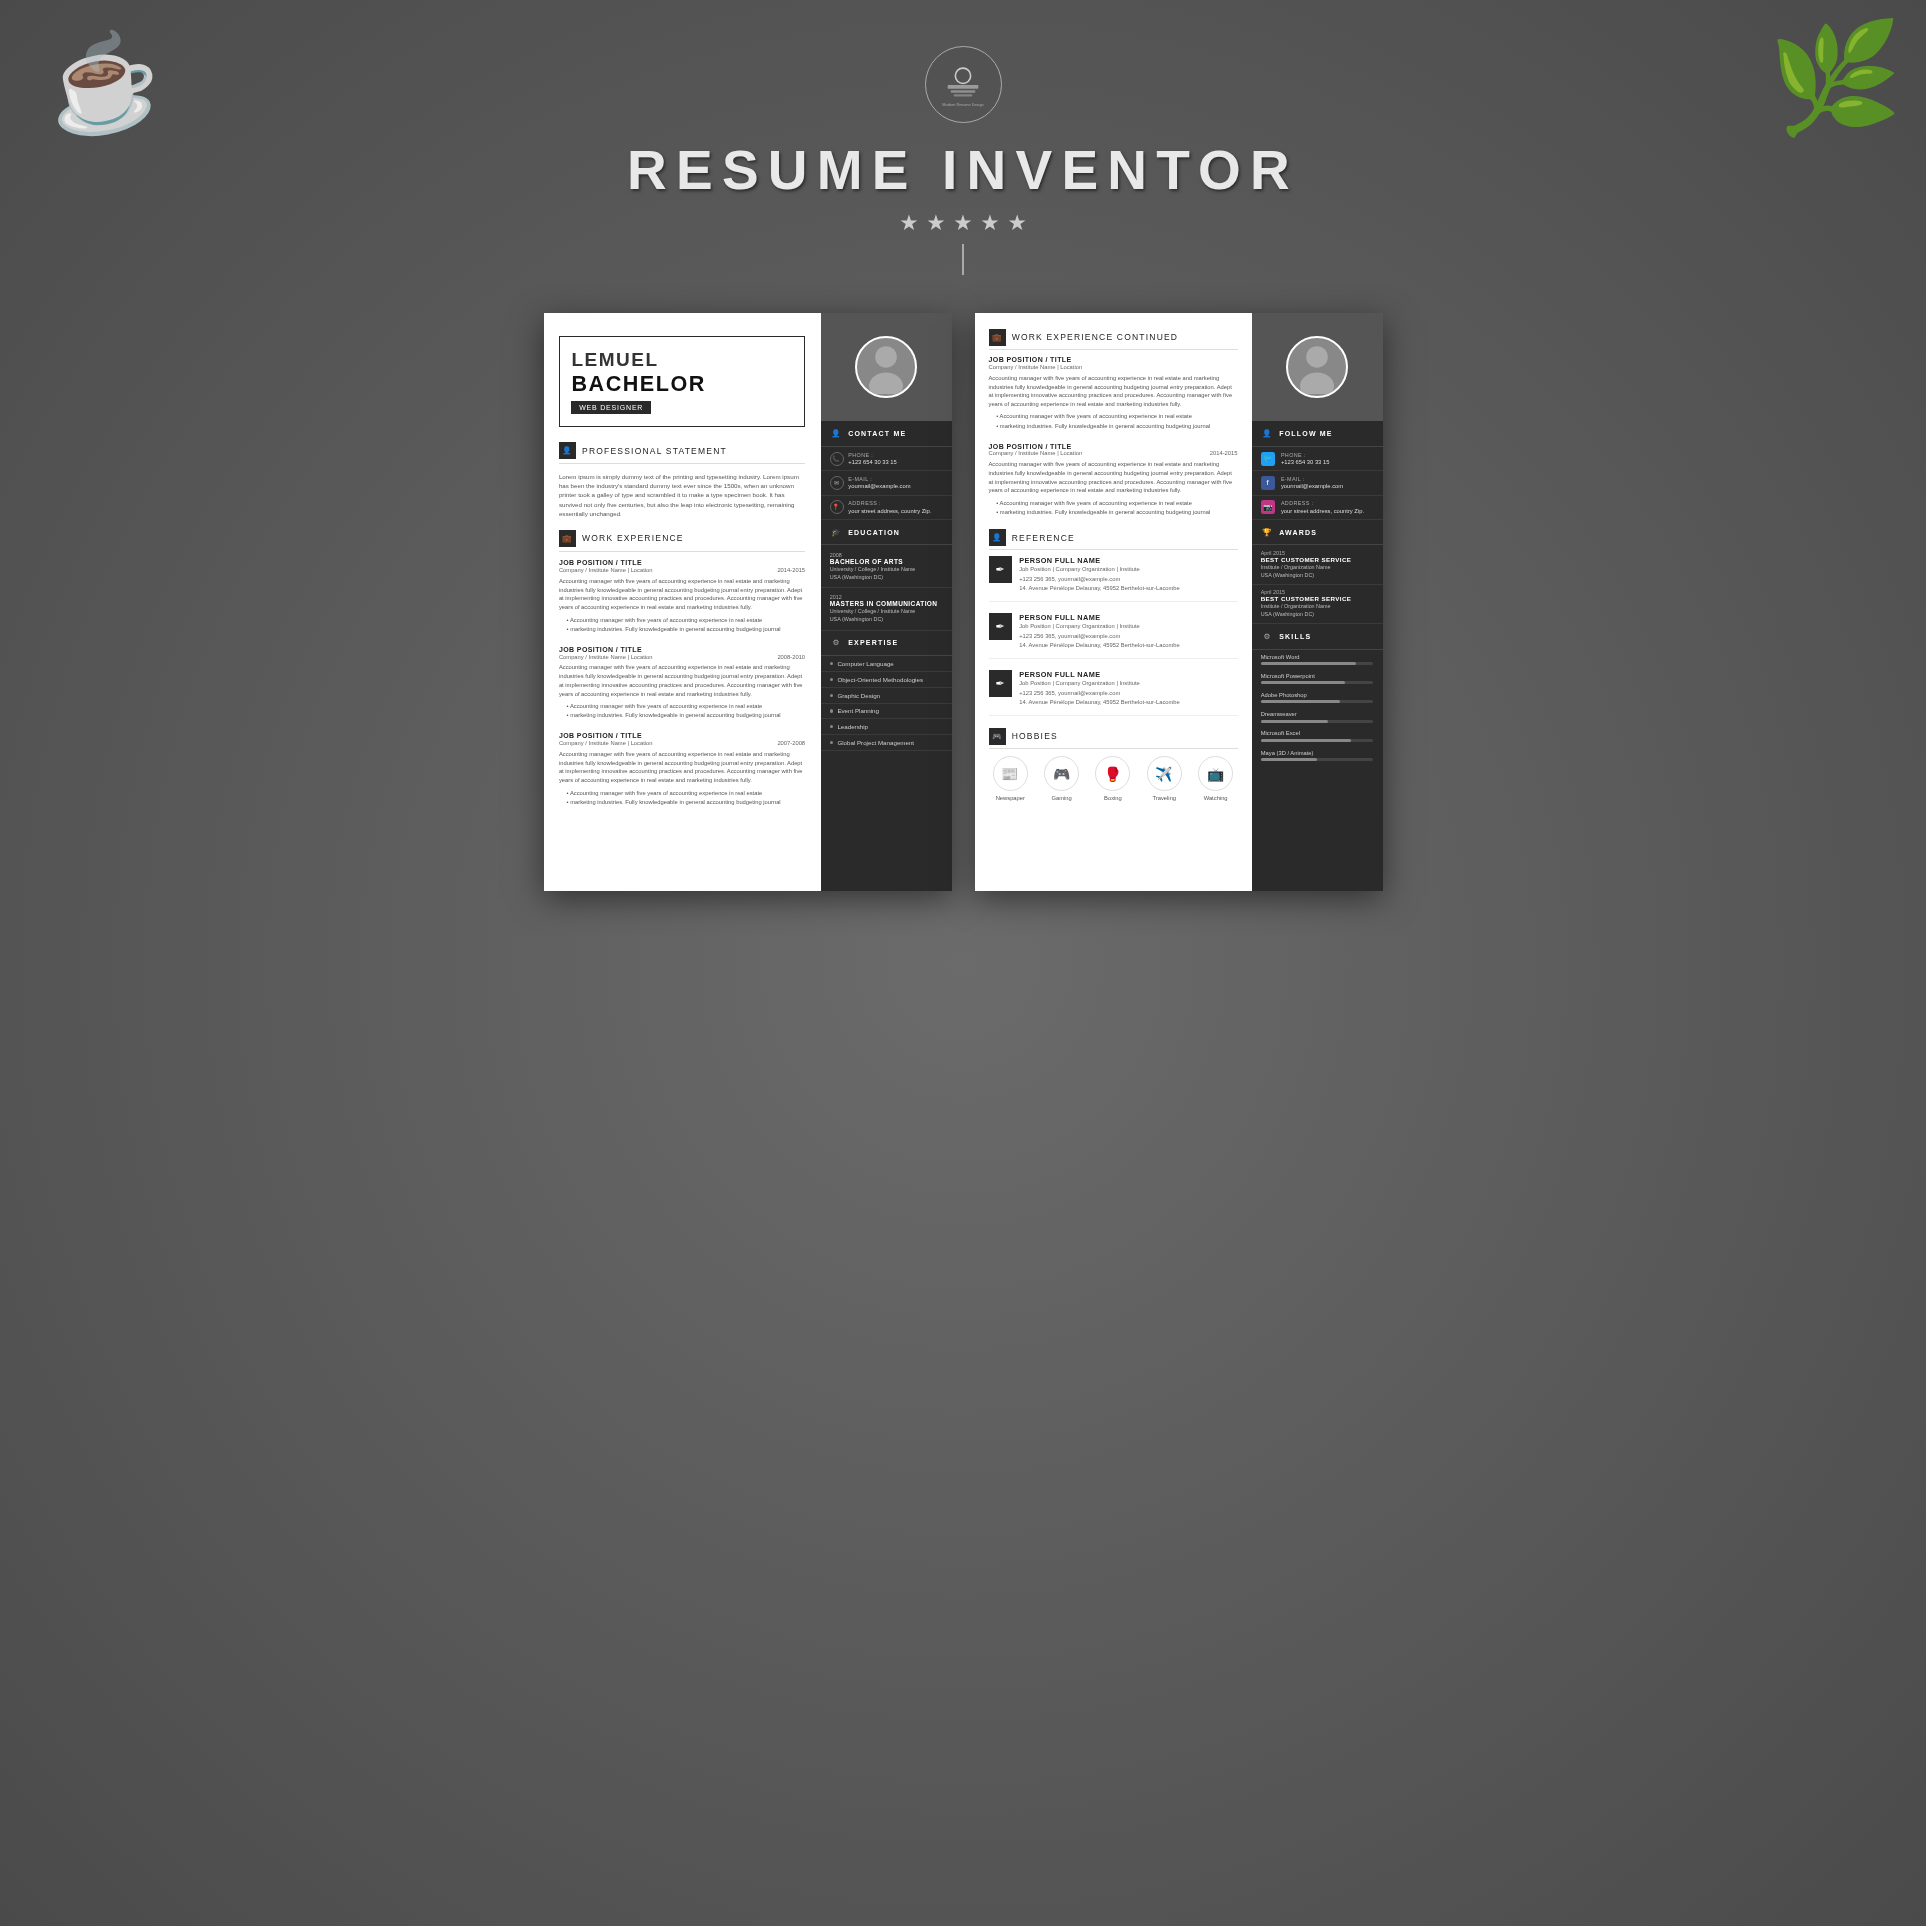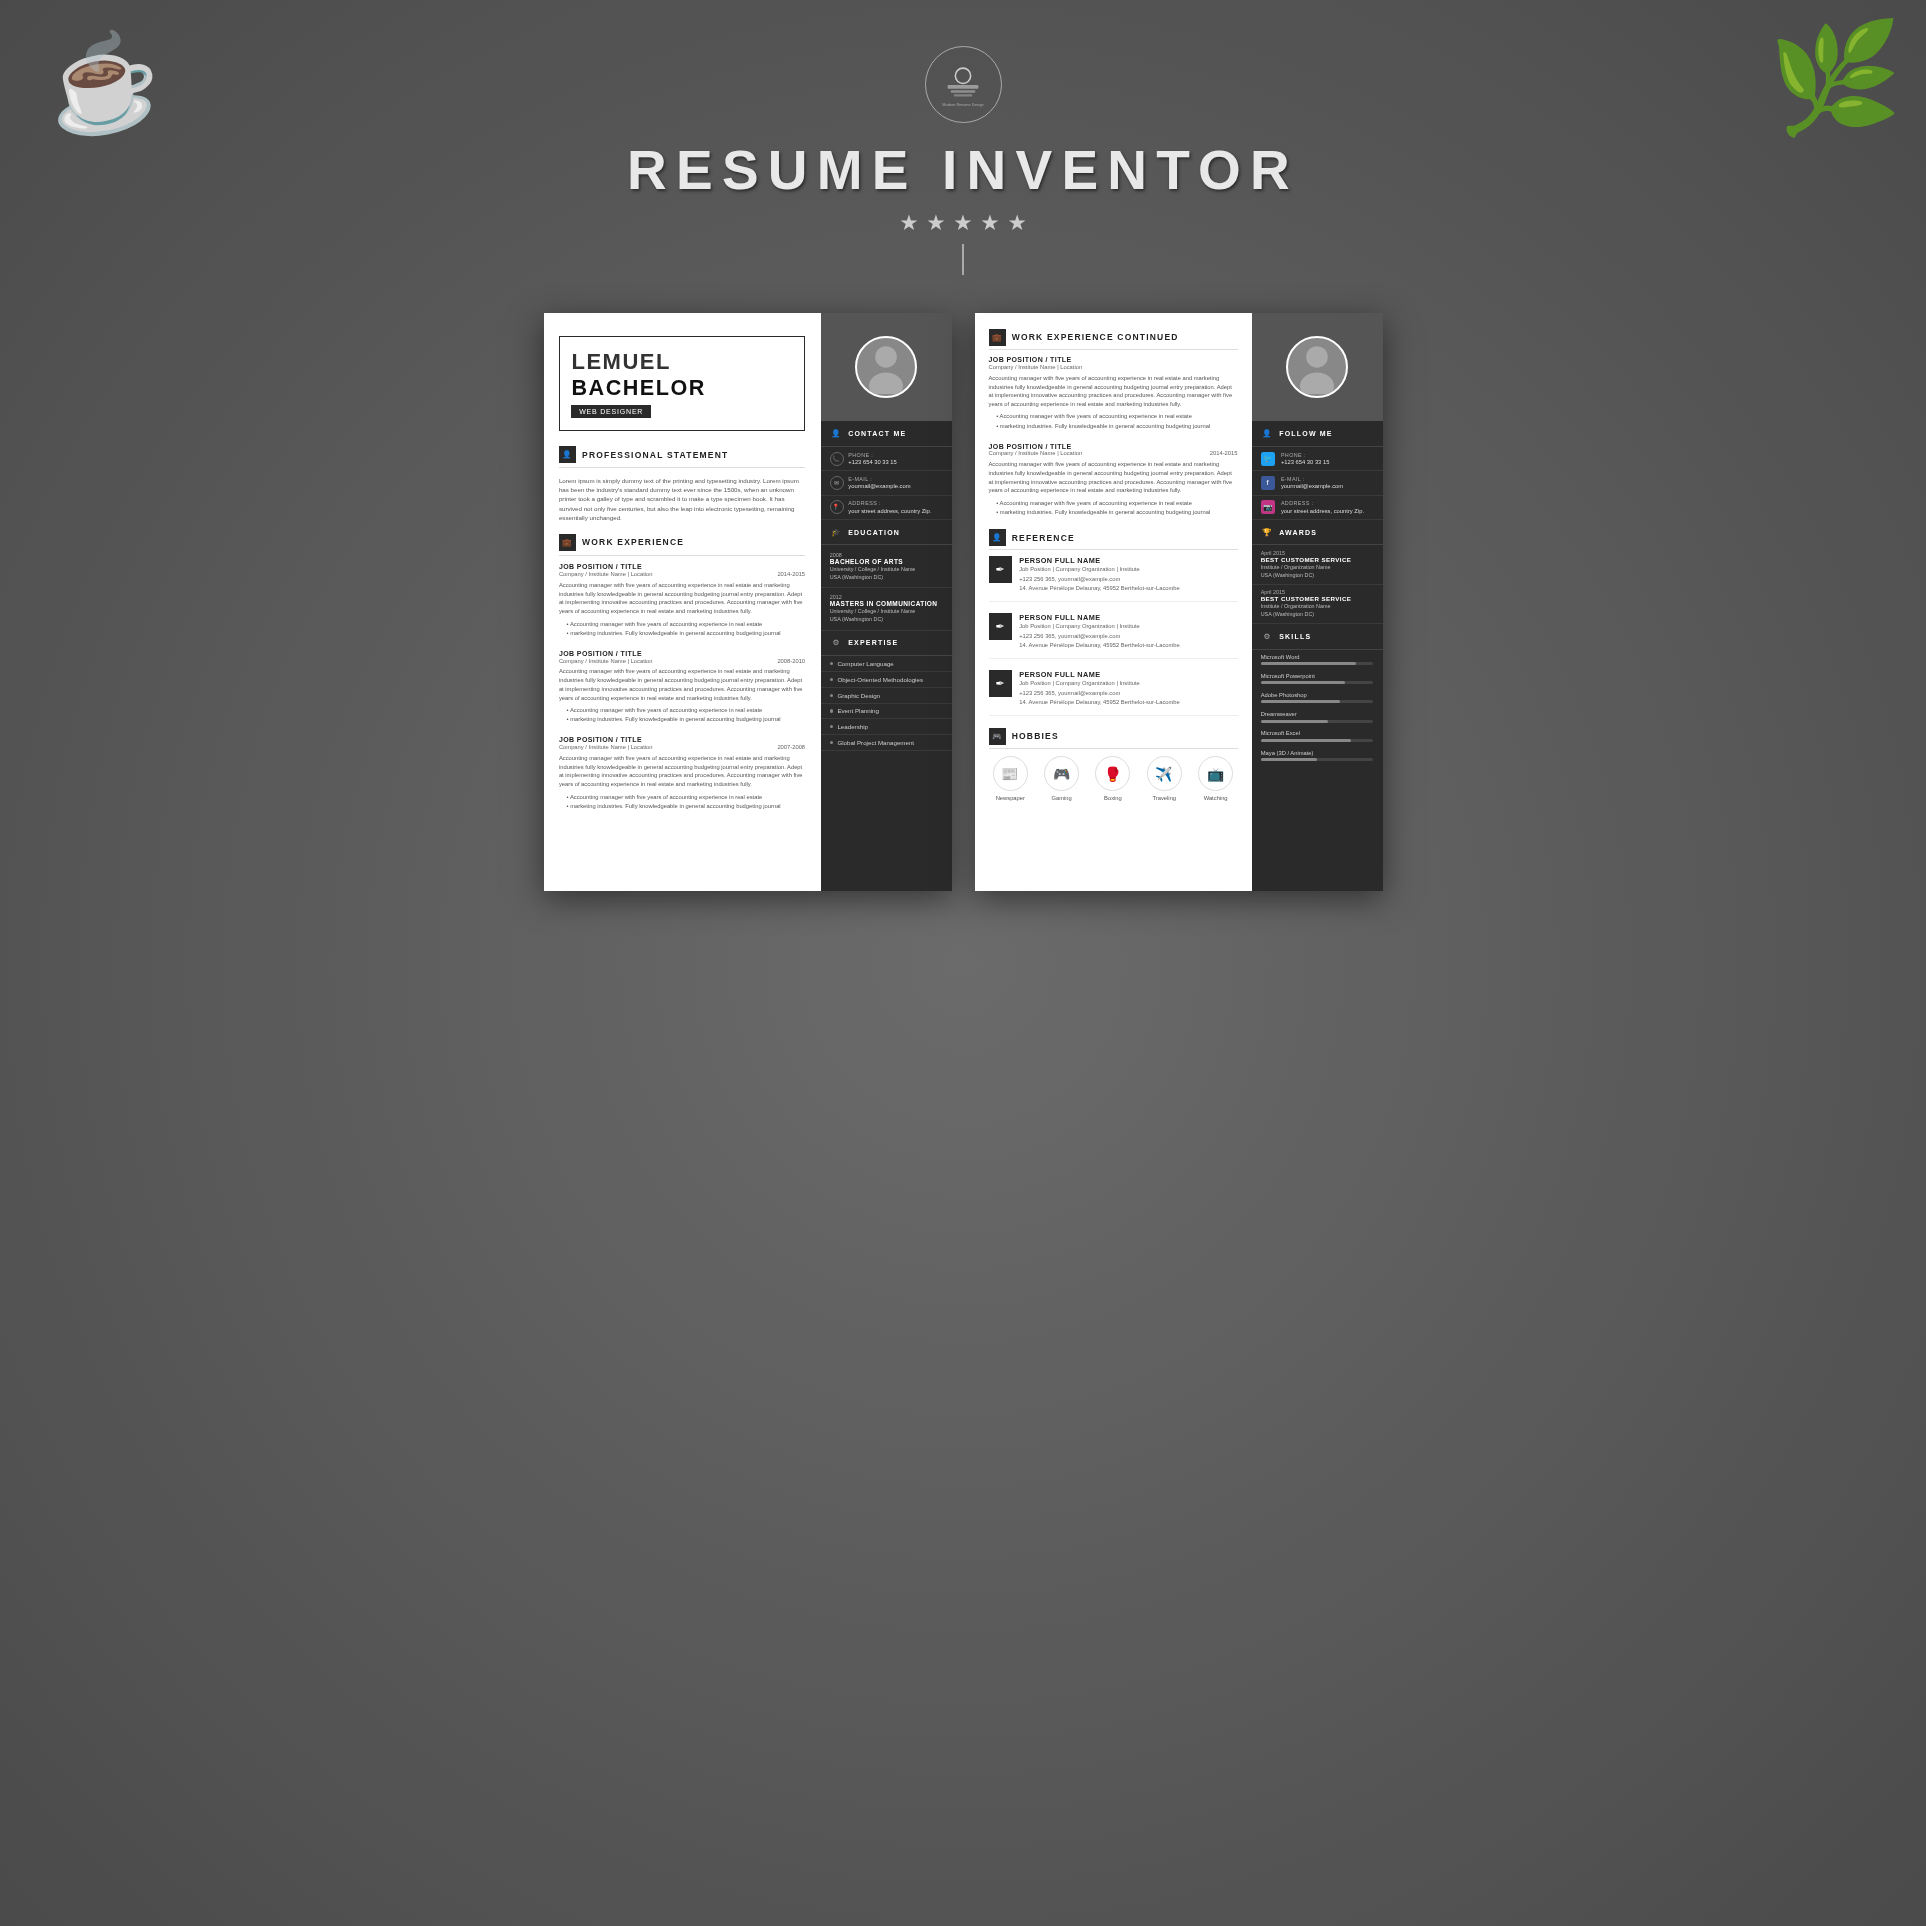--- a/index.html
+++ b/index.html
@@ -116,21 +116,21 @@
 
     
     .name-section {
       border: 1.5px solid #2a2a2a;
       padding: 11.6px;
       margin-bottom: 15.4px;
       position: relative;
     }
 
     .name-first {
-      font-size: 22px;
+      font-size: 19px;
       font-weight: 700;
       color: #333;
       letter-spacing: 1.5px;
     }
 
     .name-last {
       font-size: 21.6px;
       font-weight: 900;
       color: #111;
       letter-spacing: 1.5px;
@@ -164,21 +164,21 @@
       display: flex;
       align-items: center;
       justify-content: center;
       color: white;
       font-size: 7.7px;
       flex-shrink: 0;
     }
 
     .section-title {
       font-size: 8.5px;
-      font-weight: 700;
+      font-weight: 400;
       letter-spacing: 1.2px;
       color: #222;
       text-transform: uppercase;
     }
 
     
     .pro-statement {
       font-size: 6.2px;
       color: #555;
       line-height: 1.5;

